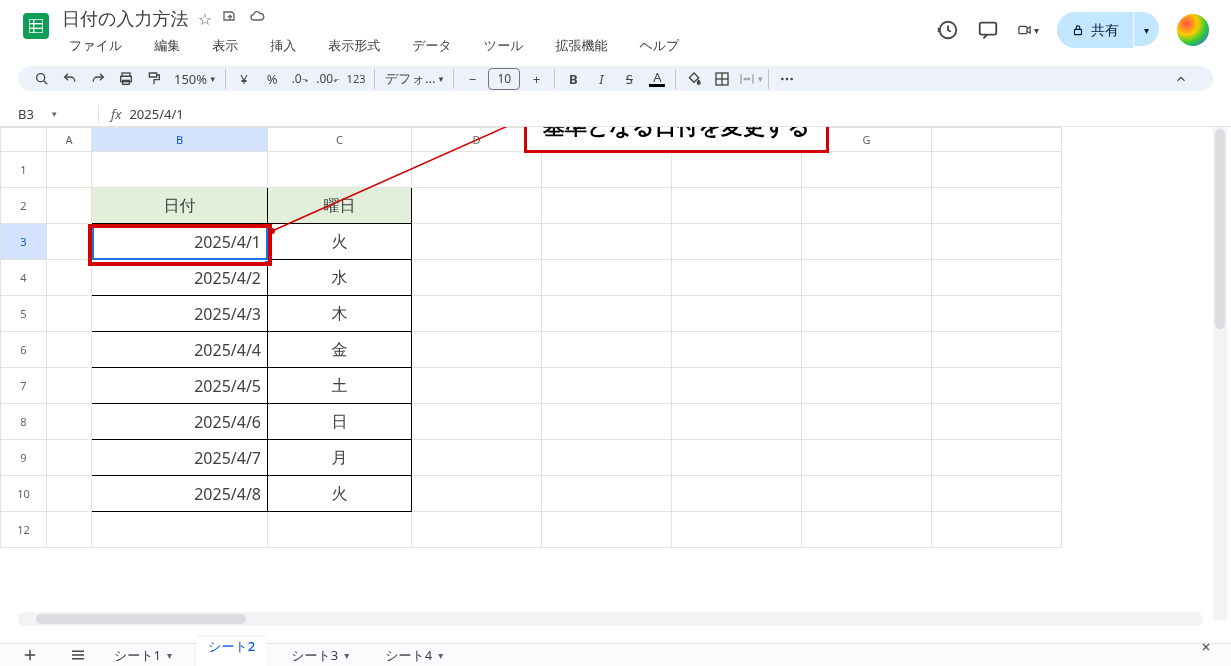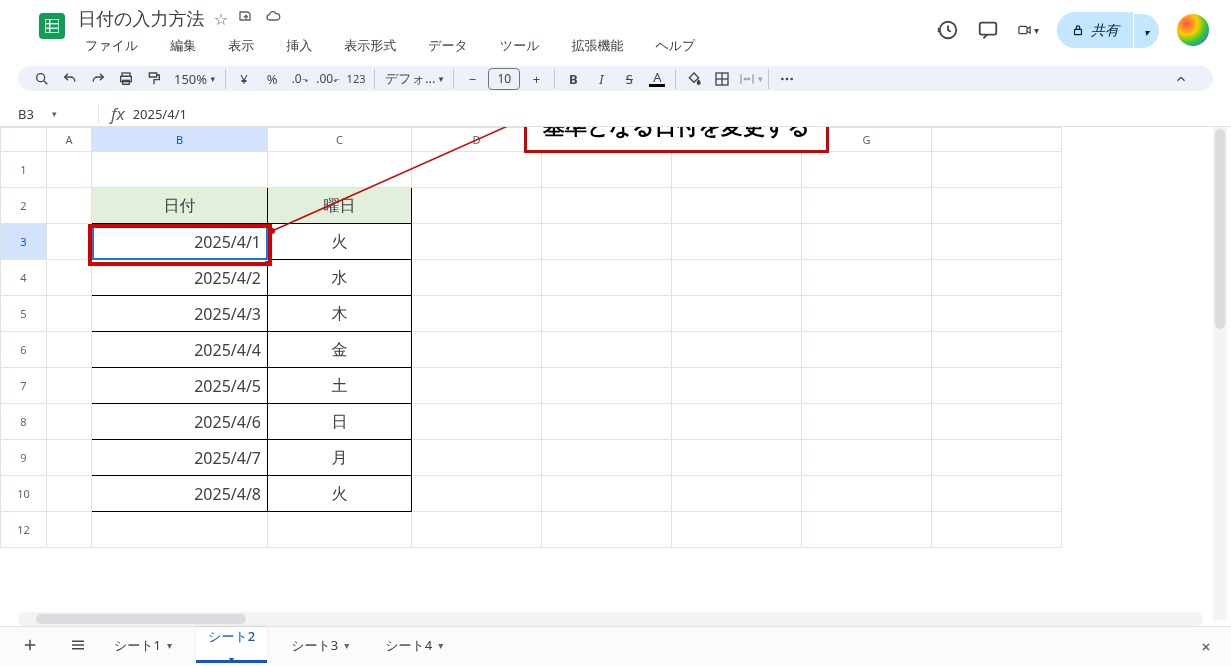--- a/index.html
+++ b/index.html
@@ -1,44 +1,44 @@
 <!DOCTYPE html>
 <html><head>
 <meta charset="utf-8">
 <style>
   * { box-sizing: border-box; }
   body { margin:0; font-family:"Noto Sans","Helvetica Neue",Arial,sans-serif; font-size:13px; color:#3c4043; background:#fff; width:1231px; height:666px; overflow:hidden;}
   .container { display:flex; flex-direction:column; height:100%; }
-  .header { display:flex; align-items:flex-start; padding:6px 16px 0 32px; }
+  .header { display:flex; align-items:flex-start; padding:6px 16px 0 16px; }
   .logo { width:40px; height:40px; display:flex; align-items:center; justify-content:center; margin-right:6px;}
   .logo-box { width:26px; height:26px; background:#0f9d58; border-radius:4px; display:flex; align-items:center; justify-content:center;}
   .logo-grid { width:14px; height:14px; }
   .title-area { flex:1; }
   .doc-title { font-size:18px; color:#3c4043; display:inline-block; margin-right:6px;}
   .title-icons { display:inline-flex; gap:10px; color:#5f6368; }
   .title-icons span { font-size:16px; }
   .menu-bar { display:flex; gap:18px; margin-top:2px;}
   .menu-bar div { padding:3px 7px; font-size:13px; color:#3c4043; border-radius:4px; }
   .header-right { display:flex; align-items:center; gap:18px; padding-right:6px; padding-top:6px;}
   .hr-icon { width:22px; height:22px; color:#444746; display:flex; align-items:center; justify-content:center;}
   .share-pill { display:flex; align-items:center; gap:6px; background:#c2e7ff; border-radius:40px 0 0 40px; padding:8px 14px 8px 14px; font-size:14px; color:#001d35;}
   .share-caret { background:#c2e7ff; border-radius:0 40px 40px 0; padding:8px 10px; margin-left:1px;}
   .avatar { width:32px; height:32px; border-radius:50%; background: radial-gradient(circle at 30% 30%, #ff4d4d, #ffcc00 35%, #33cc33 60%, #3366ff 90%); }
-  .share-group{display:flex;align-items:flex-end;font-style:italic;}
+  .share-group{display:flex;align-items:flex-start;}
 
   .toolbar { display:flex; align-items:center; margin:8px 18px 0 18px; background:#edf2fa; border-radius:24px; padding:2px 10px; height:25px;}
   .tb { display:flex; align-items:center; justify-content:center; min-width:28px; height:28px; border-radius:4px; color:#444746; font-size:13px;}
   .sep { width:1px; height:20px; background:#c7c7c7; margin:0 4px;}
   .tb-text { padding:0 6px; }
   .font-size-box{ border:1px solid #747775; border-radius:4px; width:32px; height:22px; display:flex; align-items:center; justify-content:center; font-size:12px; margin:0 2px;}
   .chevron-up-circle{ width:28px; height:28px; margin-left:auto; margin-right:8px; display:flex; align-items:center; justify-content:center;}
 
   .fxrow { display:flex; align-items:center; height:26px; border-bottom:1px solid #e1e3e1; margin:10px 0 0 0; padding-left:4px;}
   .name-box { width:94px; font-size:13px; padding-left:14px; color:#3c4043; display:flex; align-items:center; gap:18px;}
-  .fx-label { font-style:italic; color:#5f6368; margin:0 8px 0 12px; font-size:17px;}
+  .fx-label { font-style:italic; color:#5f6368; margin:0 8px 0 12px; font-size:13px;}
   .fx-val { font-size:13px; color:#3c4043;}
 
   .grid-area { flex:1; position:relative; overflow:hidden;}
   .grid-inner { position:absolute; inset:0 0 0 0; overflow:hidden; }
   table.sheet { border-collapse:collapse; table-layout:fixed; }
   table.sheet th, table.sheet td { border:1px solid #e1e3e1; font-weight:normal;}
   .colhdr th { background:#fff; height:24px; text-align:center; font-size:11px; color:#5f6368; }
   .rowhdr { background:#fff; width:46px; text-align:center; font-size:11px; color:#5f6368;}
   .corner { width:46px; background:#fff;}
   .col-A{width:45px;} .col-B{width:176px;} .col-C{width:144px;} .col-D{width:130px;} .col-E{width:130px;} .col-F{width:130px;} .col-G{width:130px;} .col-H{width:130px;}
@@ -54,21 +54,21 @@
   
   .annotation-box { position:absolute; left:524px; top:136px; border:3px solid #d20000; background:#fff; padding:8px 16px; font-size:22px; font-weight:bold; color:#000; z-index:50; font-family:"Yu Gothic","Noto Sans",sans-serif;}
   .anno-line { position:absolute; z-index:49; }
   .red-cell-frame{ position:absolute; border:4px solid #d20000; z-index:48;}
 
   .scrollbar-h { position:absolute; left:18px; right:28px; bottom:40px; height:14px; background:#f1f3f4; border-radius:8px;}
   .scrollbar-h-thumb{ position:absolute; left:18px; width:210px; top:2px; bottom:2px; background:#dadce0; border-radius:8px;}
   .scrollbar-v { position:absolute; right:4px; top:0; bottom:46px; width:14px; background:#f1f3f4;}
   .scrollbar-v-thumb{ position:absolute; top:2px; height:200px; left:2px; right:2px; background:#dadce0; border-radius:8px;}
 
-  .tabstrip { position:absolute; bottom:0; left:0; right:0; height:40px; display:flex; border-top:1px solid #e1e3e1; background:#f9fbfd; }
+  .tabstrip { position:absolute; bottom:0; left:0; right:0; height:23px; display:flex; align-items:center; border-top:1px solid #e1e3e1; background:#f9fbfd; }
   .ts-btn{ width:36px; height:36px; display:flex; align-items:center; justify-content:center; color:#444746; margin-left:12px;}
   .tab { display:flex; align-items:center; gap:6px; padding:0 12px; height:36px; margin:0 6px; border-radius:4px 4px 0 0; font-size:13px; color:#3c4043;}
   .tab.active { background:#fff; color:#0b57d0; font-weight:500; box-shadow:inset 0 -3px 0 #0b57d0, 0 -1px 3px rgba(0,0,0,.08);flex-direction:column;}
   .tab-caret{font-size:10px; color:#5f6368;}
   .tab.active .tab-caret{ color:#0b57d0;}
   .explore { position:absolute; right:12px; bottom:6px; width:22px; height:22px; color:#5f6368;}
   svg{display:block;}
 </style>
 </head>
 <body>

